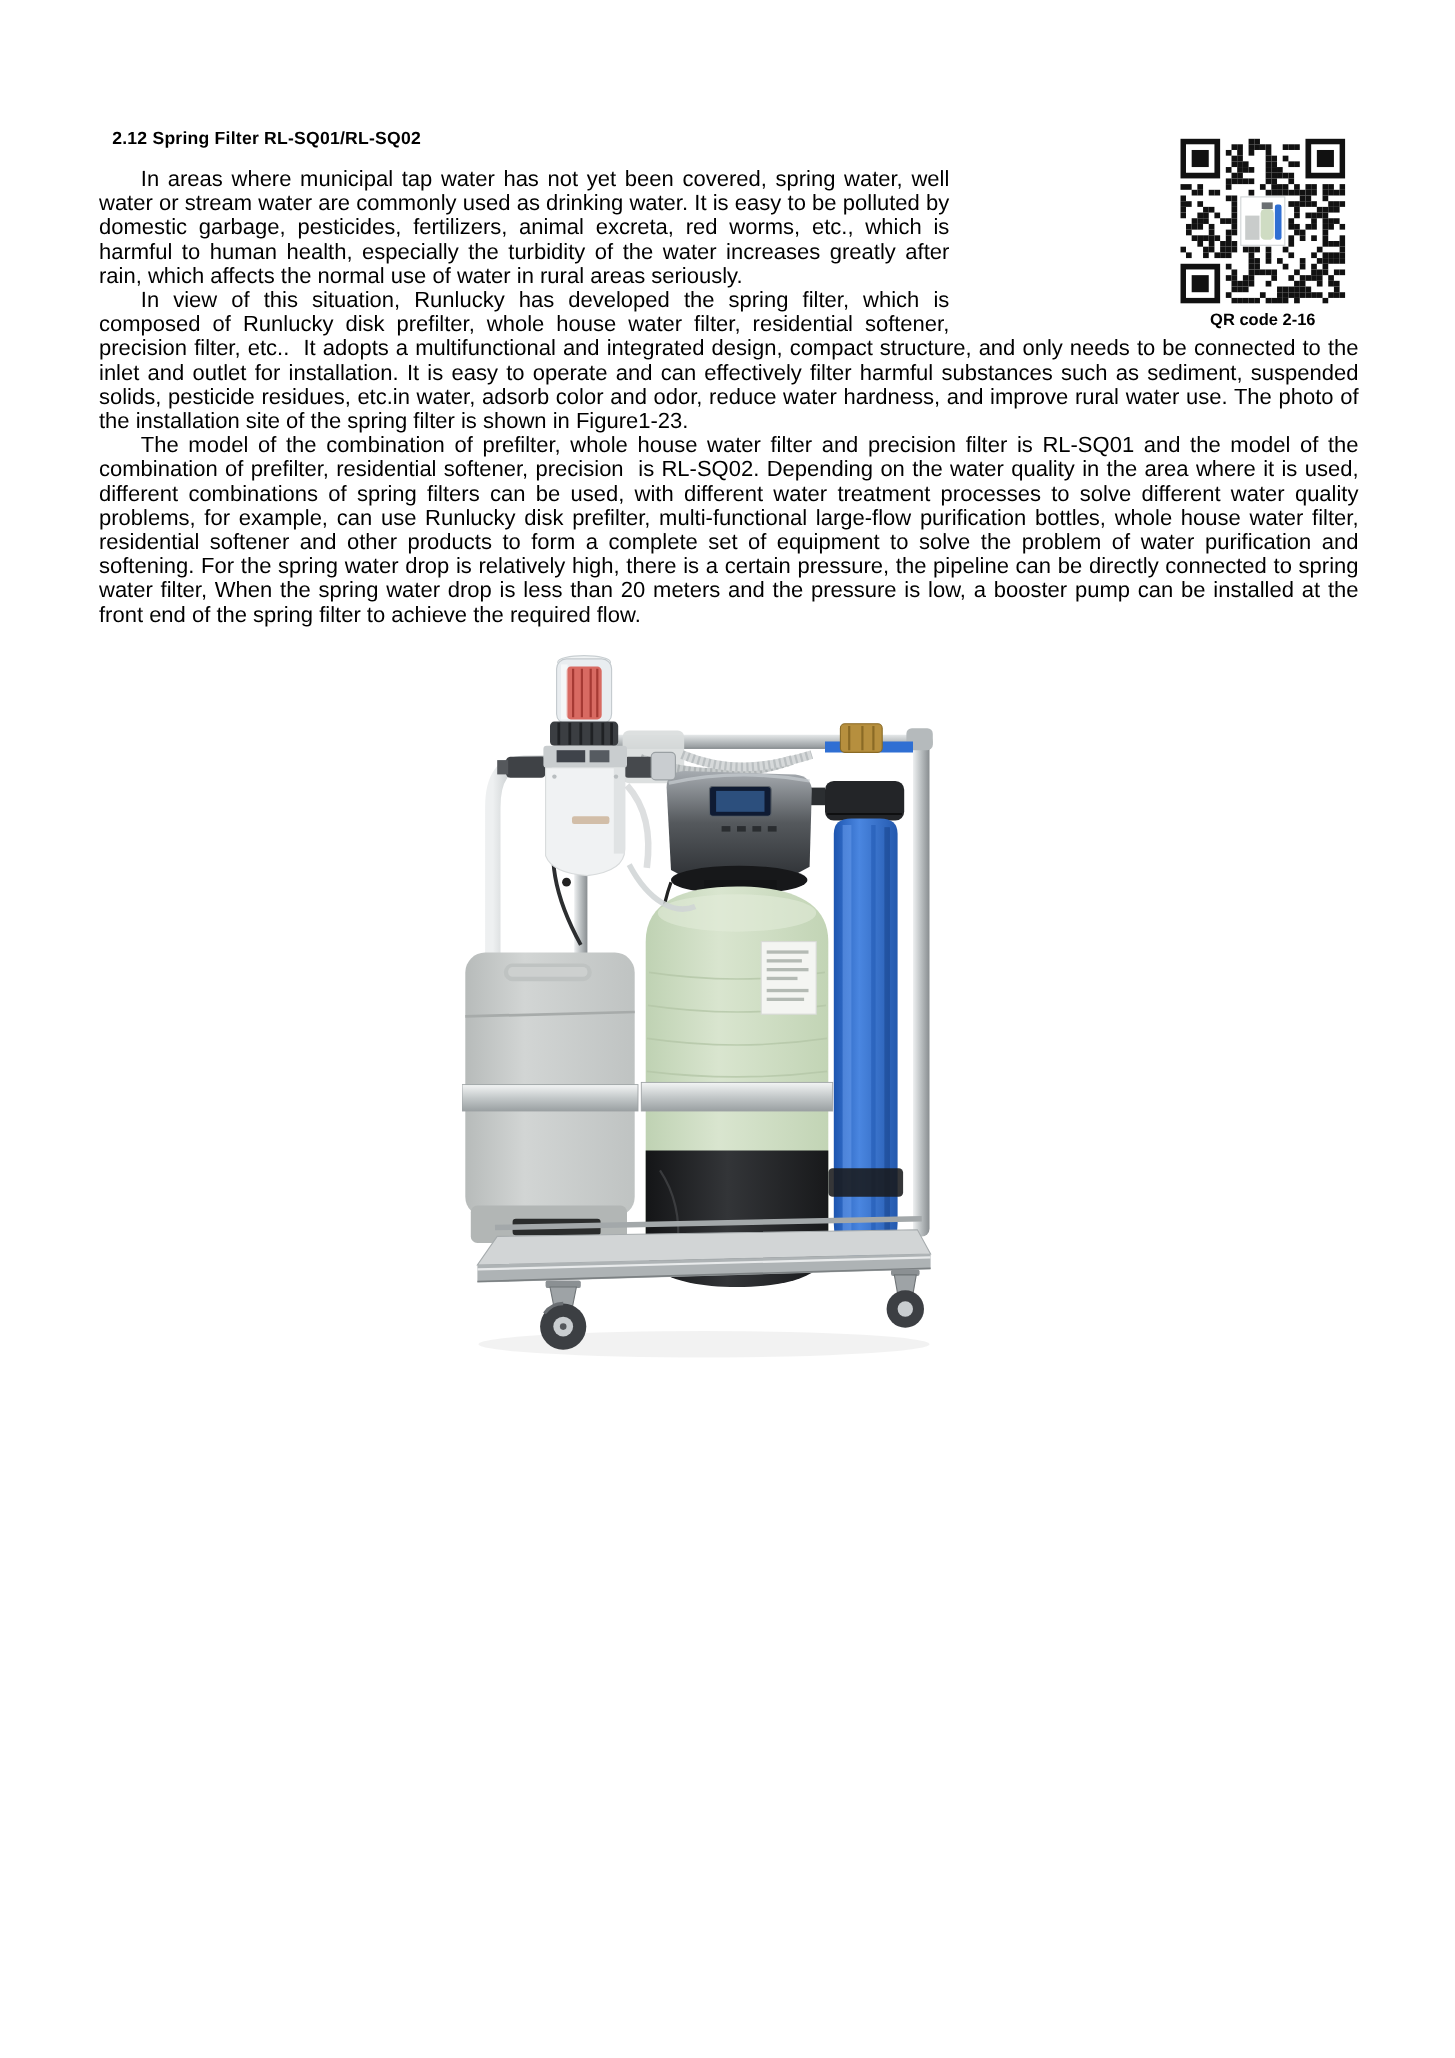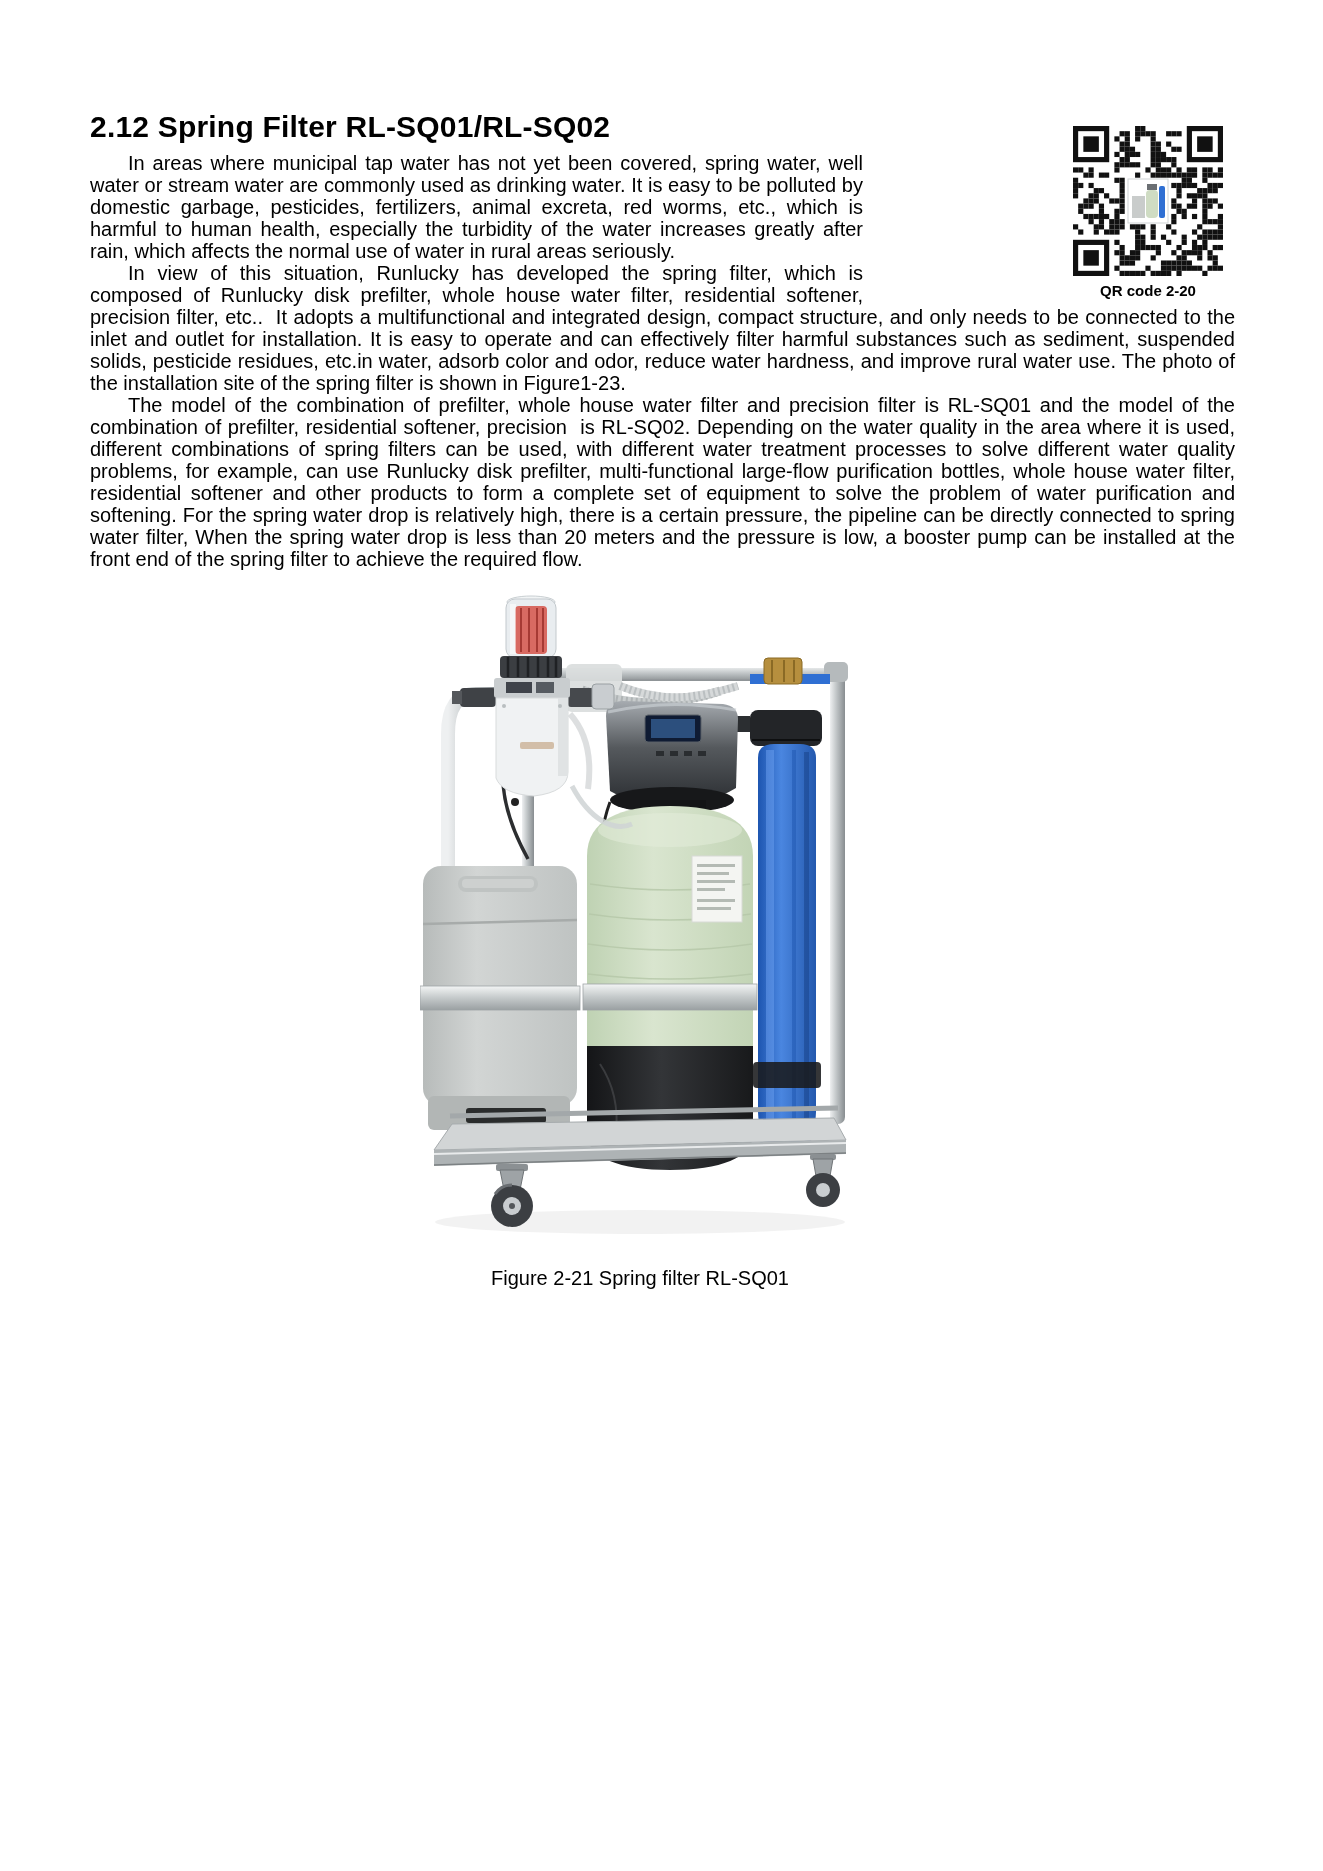--- a/index.html
+++ b/index.html
@@ -2,21 +2,21 @@
 <html><head>
 <meta charset="utf-8">
 <style>
   html,body{margin:0;padding:0;background:#ffffff;}
   .page{
     width:1323px;height:1871px;position:relative;background:#ffffff;
     font-family:"Liberation Sans", sans-serif;color:#000;overflow:hidden;
   }
   .content{padding:112px 88px 0 90px;}
   h1.heading{
-    font-size:30px;font-weight:bold;margin:0 0 10px 0;line-height:30px;
+    font-size:16px;font-weight:bold;margin:0 0 10px 12px;line-height:30px;
     letter-spacing:.2px;
   }
   .subheading{
     font-size:20px;font-weight:bold;line-height:38px;text-indent:38px;margin:0;
   }
   p.body-par{
     font-size:20px;line-height:22px;margin:0;text-align:justify;text-indent:38px;
   }
   .qr-float{
     float:right;width:372px;height:174px;margin-top:14px;
@@ -335,21 +335,21 @@
           <rect x="5.172413793103448" y="118.96551724137932" width="25.862068965517242" height="25.862068965517242" fill="#fff"></rect>
           <rect x="10.344827586206897" y="124.13793103448276" width="15.517241379310345" height="15.517241379310345" fill="#111"></rect>
           <g>
     <rect x="55" y="53" width="40" height="44" fill="#fff" stroke="#cfd3d5"></rect>
     <rect x="59" y="70" width="13" height="22" fill="#c9cccb"></rect>
     <rect x="73" y="64" width="12" height="28" rx="4" fill="#cfdcc3"></rect>
     <rect x="86" y="60" width="6" height="32" rx="2" fill="#2f6fd3"></rect>
     <rect x="74" y="58" width="10" height="6" fill="#6b6f73"></rect>
   </g>
         </svg>
-      <div class="qr-caption">QR code 2-20</div>
+      <div class="qr-caption">QR code 2-16</div>
     </div>
 
     <h1 class="heading">2.12 Spring Filter RL-SQ01/RL-SQ02</h1>
     <p class="body-par">In areas where municipal tap water has not yet been covered, spring water, well water or stream water are commonly used as drinking water. It is easy to be polluted by domestic garbage, pesticides, fertilizers, animal excreta, red worms, etc., which is harmful to human health, especially the turbidity of the water increases greatly after rain, which affects the normal use of water in rural areas seriously.</p>
     <p class="body-par">In view of this situation, Runlucky has developed the spring filter, which is composed of Runlucky disk prefilter, whole house water filter, residential softener, precision filter, etc..&nbsp;&nbsp;It adopts a multifunctional and integrated design, compact structure, and only needs to be connected to the inlet and outlet for installation. It is easy to operate and can effectively filter harmful substances such as sediment, suspended solids, pesticide residues, etc.in water, adsorb color and odor, reduce water hardness, and improve rural water use. The photo of the installation site of the spring filter is shown in Figure1-23.</p>
     <p class="body-par">The model of the combination of prefilter, whole house water filter and precision filter is RL-SQ01 and the model of the combination of prefilter, residential softener, precision&nbsp;&nbsp;is RL-SQ02. Depending on the water quality in the area where it is used, different combinations of spring filters can be used, with different water treatment processes to solve different water quality problems, for example, can use Runlucky disk prefilter, multi-functional large-flow purification bottles, whole house water filter, residential softener and other products to form a complete set of equipment to solve the problem of water purification and softening. For the spring water drop is relatively high, there is a certain pressure, the pipeline can be directly connected to spring water filter, When the spring water drop is less than 20 meters and the pressure is low, a booster pump can be installed at the front end of the spring filter to achieve the required flow.</p>
 
     <figure class="product-figure">
       <svg viewBox="0 0 440 655" width="440" height="655" role="img">
         <defs>
@@ -540,17 +540,16 @@
           <circle cx="92" cy="612" r="21" fill="#3c3f43"></circle>
           <circle cx="92" cy="612" r="9" fill="#c9cdd0"></circle>
           <circle cx="92" cy="612" r="3" fill="#55585c"></circle>
           <path d="M75 600 A21 21 0 0 1 92 591" fill="none" stroke="#6a6e72" stroke-width="3"></path>
           <rect x="390" y="560" width="26" height="6" rx="2" fill="#8b9093"></rect>
           <path d="M393 565 L413 565 L410 582 Q403 587 396 582 Z" fill="#9ea3a6" stroke="#6f7477"></path>
           <circle cx="403" cy="596" r="17" fill="#3c3f43"></circle>
           <circle cx="403" cy="596" r="7" fill="#c9cdd0"></circle>
         </g>
       </svg>
-      <figcaption class="figure-caption">Figure 2-21 Spring filter RL-SQ01</figcaption>
     </figure>
   </div>
 
 </div>
 
 </body></html>

